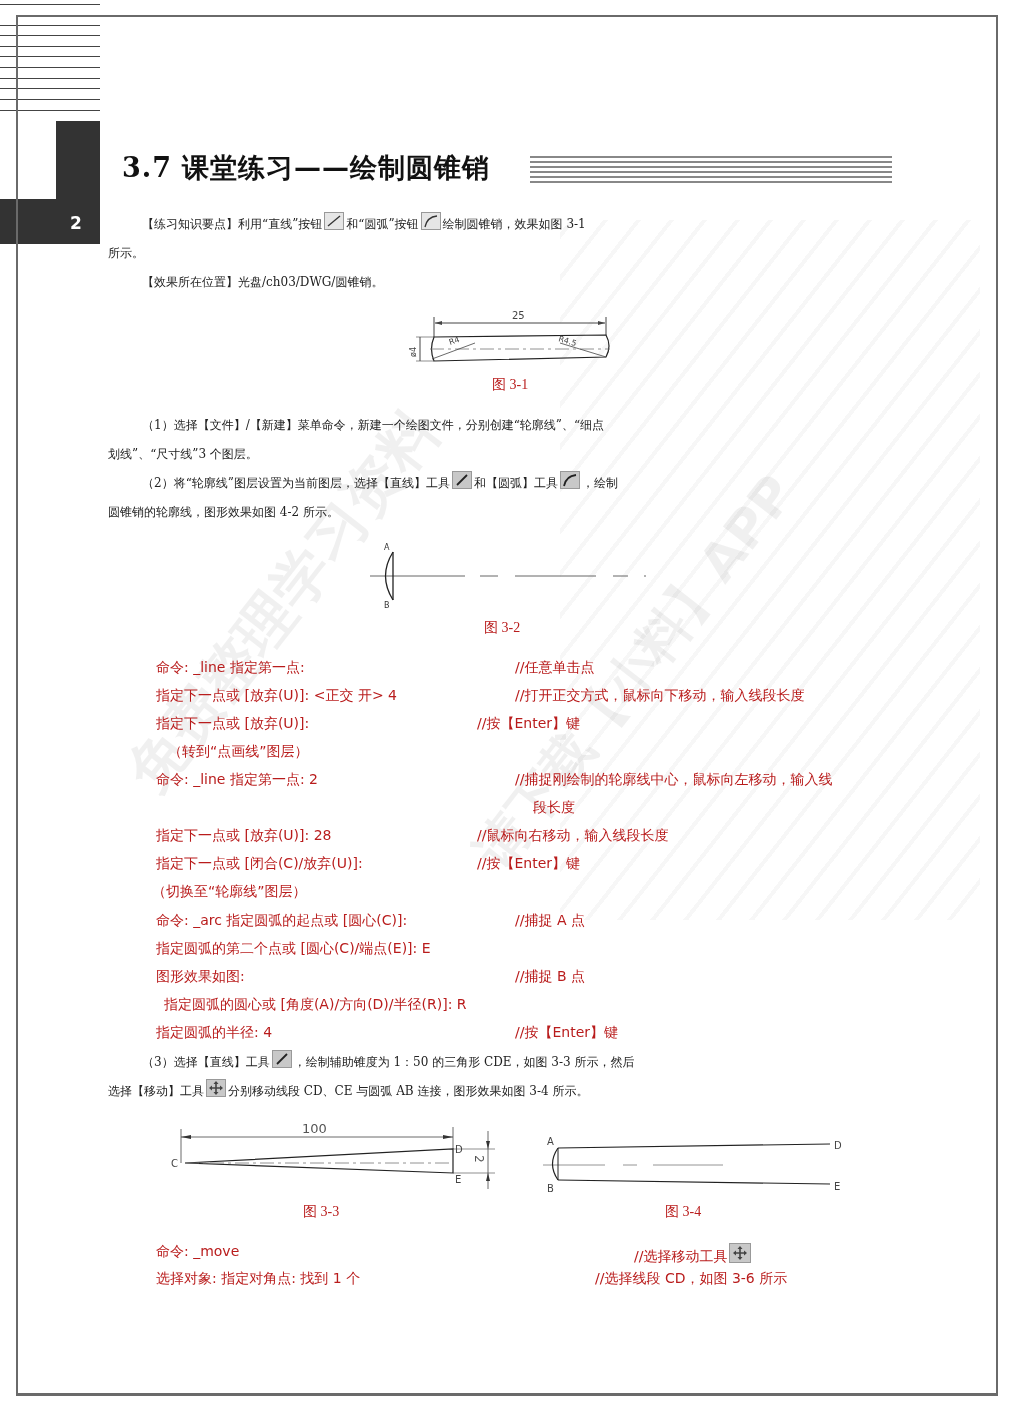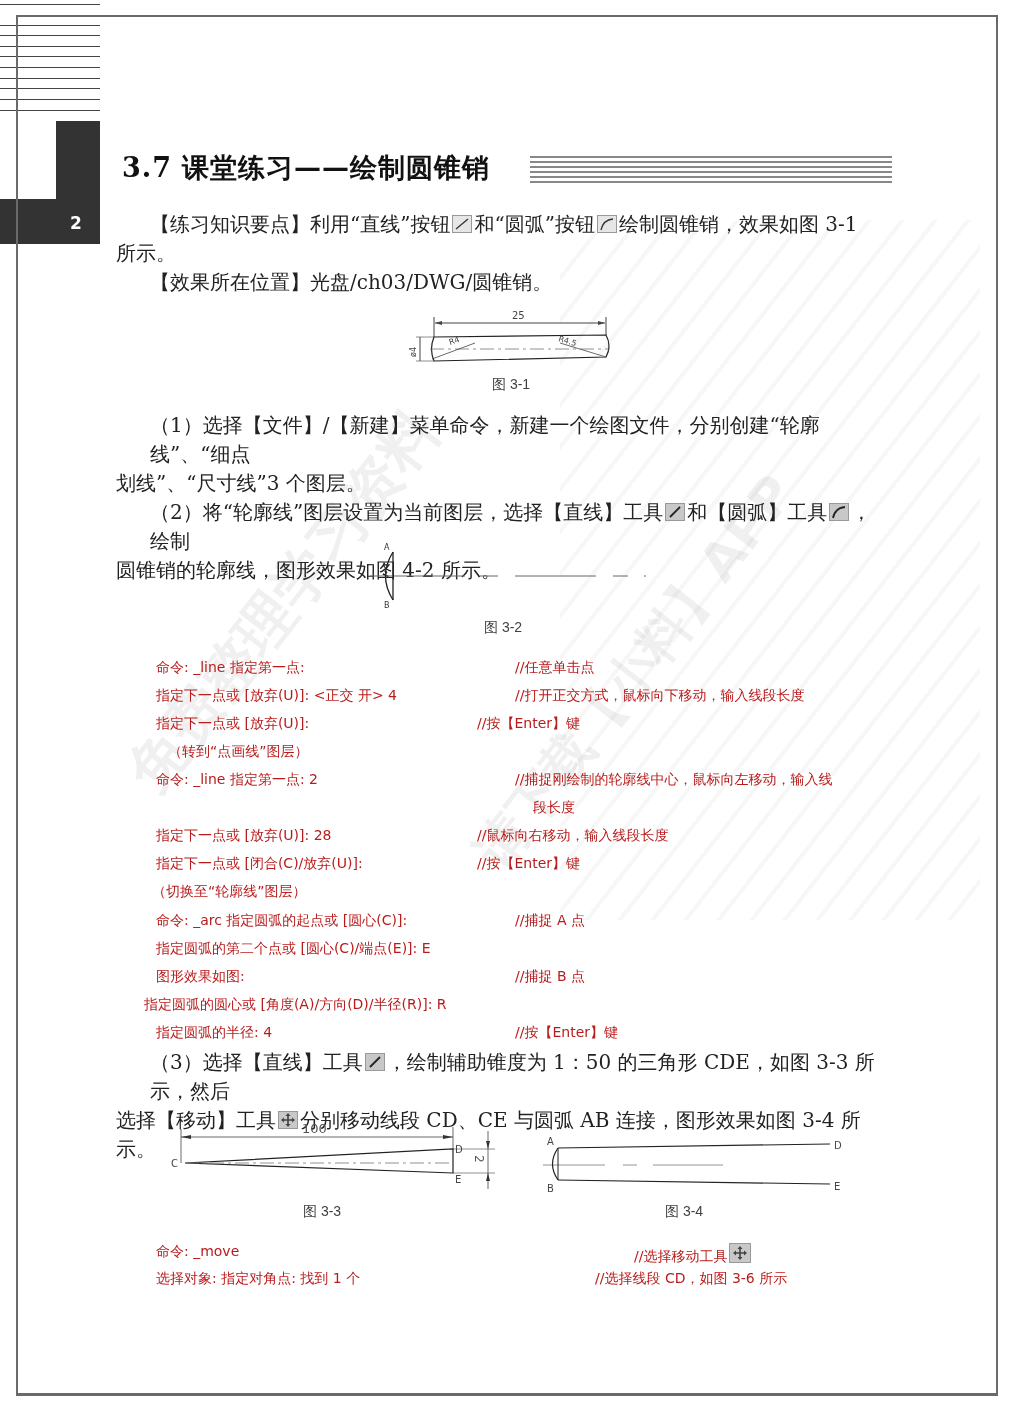--- a/index.html
+++ b/index.html
@@ -8,26 +8,26 @@
   .corner-lines{position:absolute;left:0;top:0;width:100px;}
   .corner-lines div{position:absolute;left:0;width:100px;height:1px;background:#444;}
   .tab-block{position:absolute;left:0;top:121px;width:100px;height:123px;background:#333;}
   .tab-white{position:absolute;left:0;top:121px;width:56px;height:78px;background:#fff;}
   .vline{position:absolute;left:16px;top:15px;width:2px;height:300px;background:#6a6a6a;}
   .chapter-num{position:absolute;left:70px;top:213px;color:#fff;font-family:"DejaVu Sans",sans-serif;font-weight:bold;font-size:17px;}
   .title{position:absolute;left:122px;top:150px;font-weight:bold;font-size:27px;letter-spacing:1px;color:#111;}
   .title .num{margin-right:10px;}
   .title-rule{position:absolute;left:530px;top:156px;width:362px;height:32px;}
   .title-rule div{height:2px;background:#888;margin-bottom:3px;}
-  .para{position:absolute;left:116px;width:772px;font-size:20px;line-height:29px;color:#222;text-indent:0;}
+  .para{position:absolute;left:108px;width:772px;font-size:12px;line-height:29px;color:#222;text-indent:0;}
   .ind{padding-left:34px;}
   .ico{display:inline-block;width:18px;height:16px;border:1px solid #999;background:#e6e6e6;vertical-align:-2px;margin:0 2px;position:relative;}
   .ico.dark{background:#c8c8c8;}
   .ico svg{position:absolute;left:0;top:0;}
-  .caption{position:absolute;font-family:Liberation Sans, sans-serif;font-size:14px;color:#404040;}
+  .caption{position:absolute;font-family:Liberation Serif, serif;font-size:14px;color:#b91c1c;}
   .cmd{position:absolute;font-family:"DejaVu Sans",sans-serif;font-size:14px;color:#b91c1c;white-space:nowrap;}
   .watermark{position:absolute;left:110px;top:760px;font-family:"DejaVu Sans",sans-serif;font-size:58px;font-weight:bold;color:rgba(0,0,0,0.06);transform:rotate(-52deg);transform-origin:left top;white-space:nowrap;pointer-events:none;}
   .watermark2{position:absolute;left:460px;top:840px;font-family:"DejaVu Sans",sans-serif;font-size:52px;font-weight:bold;color:rgba(0,0,0,0.06);transform:rotate(-52deg);transform-origin:left top;white-space:nowrap;pointer-events:none;}
   .stripes{position:absolute;left:560px;top:220px;width:420px;height:700px;background:repeating-linear-gradient(-52deg,rgba(0,0,0,0) 0 22px,rgba(0,0,0,0.03) 22px 26px);pointer-events:none;}
 </style>
 </head>
 <body>
 
 <div class="stripes"></div>
 <div class="watermark">免费整理学习资料</div>
@@ -134,21 +134,21 @@
 <div class="cmd" style="left:156px;top:827px;">指定下一点或  [放弃(U)]: 28</div>
 <div class="cmd" style="left:477px;top:827px;">//鼠标向右移动，输入线段长度</div>
 <div class="cmd" style="left:156px;top:855px;">指定下一点或  [闭合(C)/放弃(U)]:</div>
 <div class="cmd" style="left:477px;top:855px;">//按【Enter】键</div>
 <div class="cmd" style="left:152px;top:883px;text-align:right;">（切换至“轮廓线”图层）</div>
 <div class="cmd" style="left:156px;top:912px;">命令: _arc 指定圆弧的起点或  [圆心(C)]:</div>
 <div class="cmd" style="left:515px;top:912px;">//捕捉 A 点</div>
 <div class="cmd" style="left:156px;top:940px;">指定圆弧的第二个点或  [圆心(C)/端点(E)]: E</div>
 <div class="cmd" style="left:156px;top:968px;">图形效果如图:</div>
 <div class="cmd" style="left:515px;top:968px;">//捕捉 B 点</div>
-<div class="cmd" style="left:144px;top:996px;">指定圆弧的圆心或  [角度(A)/方向(D)/半径(R)]: R</div>
+<div class="cmd" style="left:164px;top:996px;">指定圆弧的圆心或  [角度(A)/方向(D)/半径(R)]: R</div>
 <div class="cmd" style="left:156px;top:1024px;">指定圆弧的半径: 4</div>
 <div class="cmd" style="left:515px;top:1024px;">//按【Enter】键</div>
 
 <div class="para" style="top:1048px;">
   <div class="ind">
     <span>（3）选择【直线】工具</span><span class="ico dark"><svg width="18" height="16">
           <line x1="4" y1="13" x2="14" y2="3" stroke="#222" stroke-width="1.8"></line>
         </svg></span><span>，绘制辅助锥度为 1：50 的三角形 CDE，如图 3-3 所示，然后</span>
   </div>
   <div>

